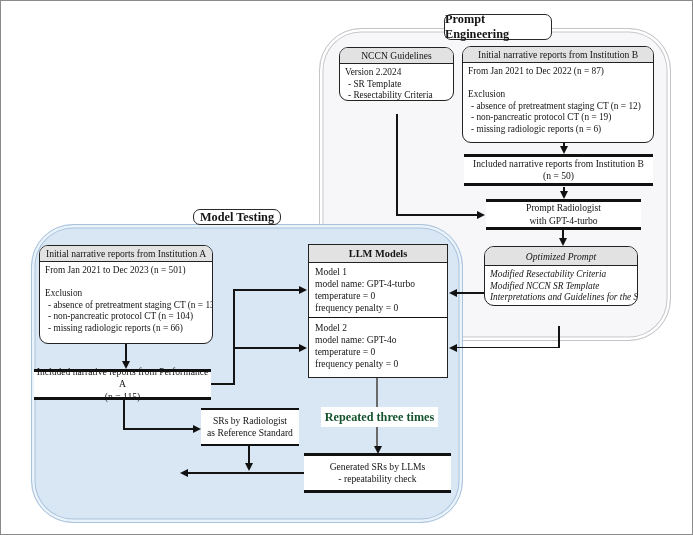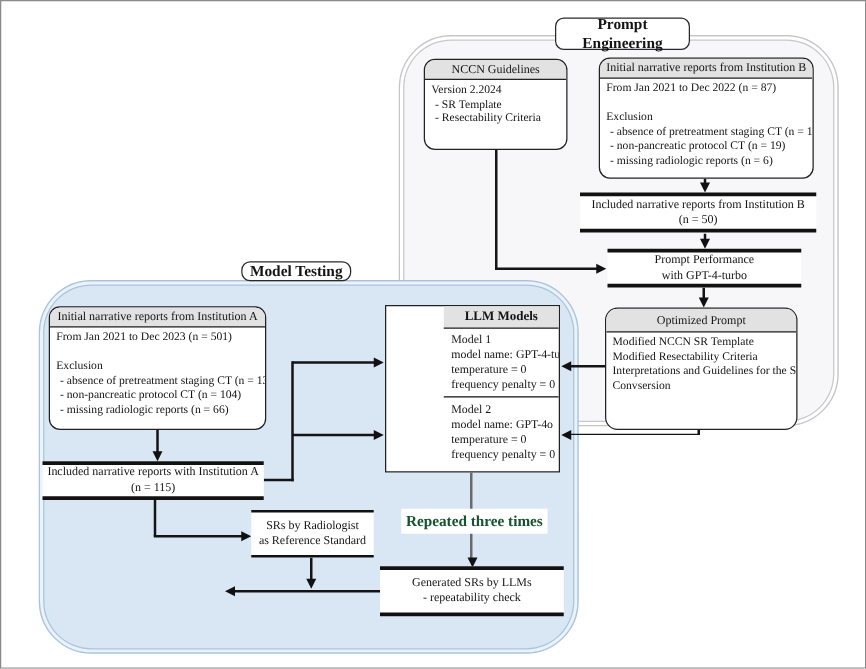--- a/index.html
+++ b/index.html
@@ -7,30 +7,30 @@
     border:1px solid #8a8a8a;background:#fff;overflow:hidden;
     font-family:"Liberation Serif", serif;color:#141414;}
   
   .group{position:absolute;box-sizing:border-box;border-radius:42px;}
   .pe{left:318px;top:27px;width:352px;height:313px;background:#f7f7f9;
     border:1px solid #c4c4c8;box-shadow:inset 0 0 0 2.5px #ffffff, inset 0 0 0 3.5px #c8c8cc;z-index:1;}
   .mt{left:30px;top:223px;width:432px;height:299px;background:#d9e7f5;
     border:1px solid #a9c3dc;box-shadow:inset 0 0 0 2.5px #eaf2fa, inset 0 0 0 3.5px #aac4dd;z-index:2;}
   .titlebox{position:absolute;box-sizing:border-box;background:#fff;border:1.5px solid #2a2a2a;
     border-radius:7px;display:flex;align-items:center;justify-content:center;
-    font-weight:bold;font-size:12.3px;z-index:6;text-align:center;}
+    font-weight:bold;font-size:12.3px;z-index:6;}
   
   .hbox{position:absolute;box-sizing:border-box;background:#fff;border:1.4px solid #222;
     border-radius:9px;overflow:hidden;z-index:5;}
   .hbox .hdr{background:#e2e2e2;border-bottom:1.4px solid #222;text-align:center;
     font-size:9.6px;padding:2px 1px;}
   .hbox .body{padding:3px 5px;font-size:9.3px;line-height:11.6px;white-space:nowrap;}
   .ln{min-height:11.6px;}
   .ind{padding-left:3px;}
-  .sq{border-radius:0;border-width:1.6px;padding-left:46px;}
+  .sq{border-radius:0;border-width:1.6px;}
   .bold{font-weight:bold;}
   
   .barbox{position:absolute;box-sizing:border-box;background:#fff;border-top:3px solid #111;
     border-bottom:3px solid #111;display:flex;flex-direction:column;align-items:center;
     justify-content:center;text-align:center;font-size:9.6px;line-height:12.5px;z-index:5;}
   
   .vl,.hl{position:absolute;background:#141414;z-index:4;}
   .vl{width:1.7px;}
   .hl{height:1.7px;}
   .gray{background:#6a6a6a;}
@@ -84,56 +84,56 @@
   <div class="vl" style="left:122px;top:399px;height:29px;"></div>
   <div class="hl" style="left:122px;top:427px;width:72px;"></div>
   <div class="ah ah-right" style="left:192px;top:423.5px;"></div>
 
   <div class="vl" style="left:247px;top:445px;height:18px;"></div>
   <div class="ah ah-down" style="left:243.5px;top:462px;"></div>
 
   <div class="hl" style="left:184px;top:471px;width:119px;"></div>
   <div class="ah ah-left" style="left:179px;top:467.5px;"></div>
 
-  <div class="hbox" style="left:338px;top:46px;width:115px;height:73px;">
+  <div class="hbox" style="left:338px;top:46px;width:115px;height:54px;">
     <div class="hdr">NCCN Guidelines</div>
     <div class="body">
       <div class="ln">Version 2.2024</div>
       <div class="ln ind">- SR Template</div>
       <div class="ln ind">- Resectability Criteria</div>
     </div>
   </div>
 
-  <div class="hbox" style="left:478px;top:45px;width:172px;height:97px;">
+  <div class="hbox" style="left:461px;top:45px;width:192px;height:97px;">
     <div class="hdr">Initial narrative reports from Institution B</div>
     <div class="body">
       <div class="ln">From Jan 2021 to Dec 2022 (n = 87)</div>
       <div class="ln"></div>
       <div class="ln">Exclusion</div>
       <div class="ln ind">- absence of pretreatment staging CT (n = 12)</div>
       <div class="ln ind">- non-pancreatic protocol CT (n = 19)</div>
       <div class="ln ind">- missing radiologic reports (n = 6)</div>
     </div>
   </div>
 
   <div class="barbox" style="left:463px;top:153px;width:189px;height:32px;">
     <div>Included narrative reports from Institution B</div>
     <div>(n = 50)</div>
   </div>
 
   <div class="barbox" style="left:485px;top:198px;width:155px;height:31px;">
-    <div>Prompt Performance</div>
+    <div>Prompt Radiologist</div>
     <div>with GPT-4-turbo</div>
   </div>
 
-  <div class="hbox" style="left:483px;top:245px;width:154px;height:98px;border-radius:10px;">
+  <div class="hbox" style="left:483px;top:245px;width:154px;height:60px;border-radius:10px;font-style:italic;">
     <div class="hdr" style="padding:3.5px 1px;">Optimized Prompt</div>
     <div class="body">
+      <div class="ln">Modified Resectability Criteria</div>
       <div class="ln">Modified NCCN SR Template</div>
-      <div class="ln">Modified Resectability Criteria</div>
       <div class="ln">Interpretations and Guidelines for the SR</div>
       <div class="ln">Convsersion</div>
     </div>
   </div>
 
   <div class="hbox" style="left:38px;top:244px;width:174px;height:99px;">
     <div class="hdr">Initial narrative reports from Institution A</div>
     <div class="body">
       <div class="ln">From Jan 2021 to Dec 2023 (n = 501)</div>
       <div class="ln"></div>
@@ -141,21 +141,21 @@
       <div class="ln ind">- absence of pretreatment staging CT (n = 135)</div>
       <div class="ln ind">- non-pancreatic protocol CT (n = 104)</div>
       <div class="ln ind">- missing radiologic reports (n = 66)</div>
     </div>
   </div>
 
   <div class="vl" style="left:124px;top:343px;height:21px;"></div>
   <div class="ah ah-down" style="left:120.5px;top:360px;"></div>
 
   <div class="barbox" style="left:33px;top:368px;width:177px;height:31px;">
-    <div>Included narrative reports with Institution A</div>
+    <div>Included narrative reports from Performance A</div>
     <div>(n = 115)</div>
   </div>
 
   <div class="hbox sq" style="left:307px;top:243px;width:140px;height:134px;">
     <div class="hdr bold" style="border-bottom-width:1.6px;font-size:10.4px;padding:3px 1px;">LLM Models</div>
     <div class="body" style="border-bottom:1.6px solid #111;font-size:9.5px;line-height:12px;padding:3px 6px;">
       <div class="ln">Model 1</div>
       <div class="ln">model name: GPT-4-turbo</div>
       <div class="ln">temperature = 0</div>
       <div class="ln">frequency penalty = 0</div>

